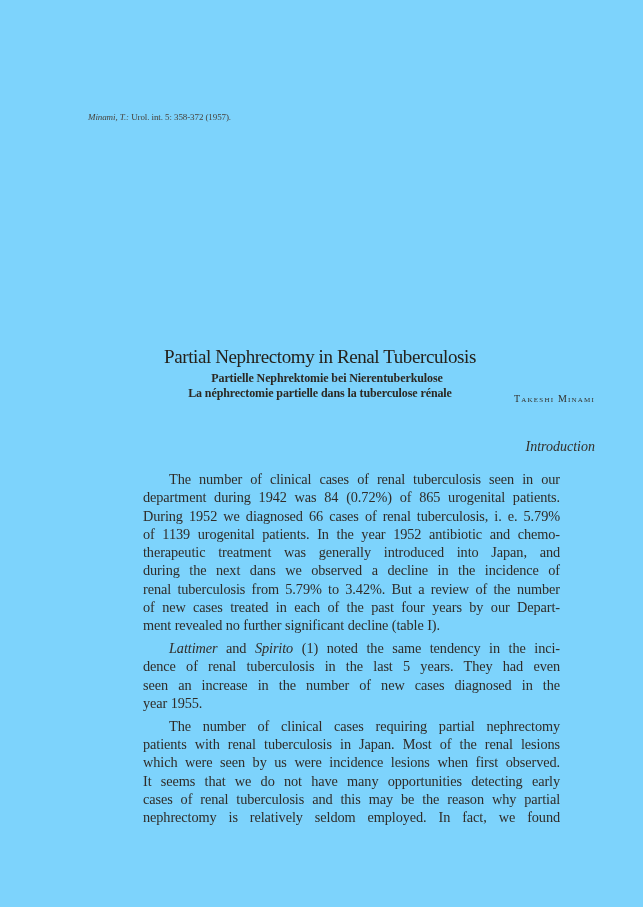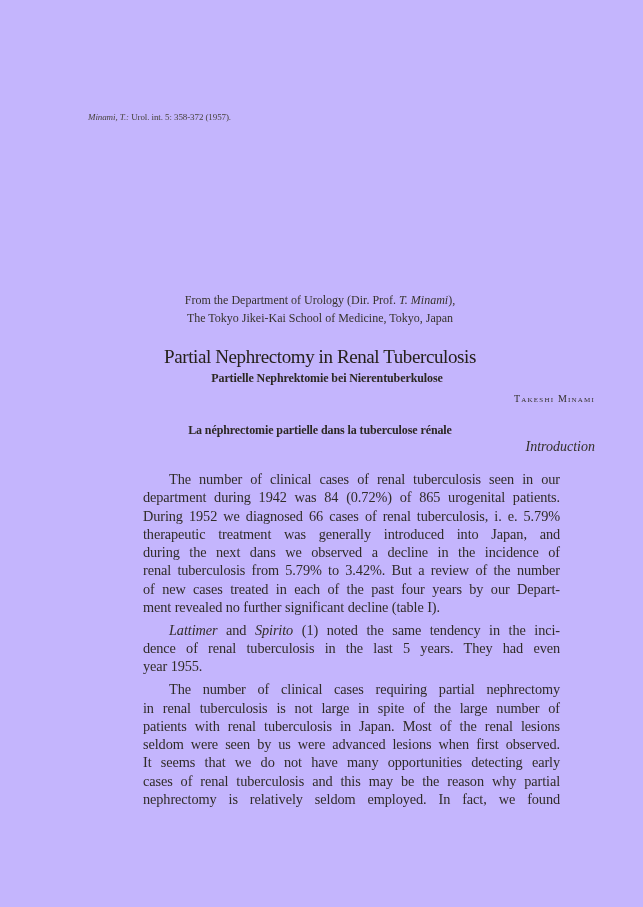--- a/index.html
+++ b/index.html
@@ -1,19 +1,19 @@
 <!DOCTYPE html>
 <html><head>
 <meta charset="utf-8">
 <style>
   html,body{margin:0;padding:0;background:#ffffff;}
   #page{
     position:relative;
     width:643px;height:907px;
-    background:#c4b5fd;
+    background:#7dd3fc;
     font-family:"Liberation Serif",serif;
     color:#2f2b27;
     overflow:hidden;
   }
   .citation{
     position:absolute;left:88px;top:112px;
     font-size:9px;letter-spacing:-0.1px;color:#47423b;
   }
   .affiliation{
     position:absolute;left:75px;top:292px;width:490px;
@@ -25,21 +25,21 @@
     letter-spacing:-0.4px;color:#25211b;
   }
   .subtitle-de{
     position:absolute;left:52px;top:371px;width:550px;
     text-align:center;font-size:12px;font-weight:bold;
     letter-spacing:-0.1px;color:#2c2822;
   }
   .subtitle-fr{
     position:absolute;left:45px;top:386px;width:550px;
     text-align:center;font-size:12px;font-weight:bold;
-    letter-spacing:-0.1px;color:#2c2822;margin-top:37px;
+    letter-spacing:-0.1px;color:#2c2822;
   }
   .author{
     position:absolute;left:45px;top:393px;width:550px;
     text-align:right;font-size:10px;font-variant:small-caps;
     letter-spacing:1.2px;color:#332f29;
   }
   .section-heading{
     position:absolute;left:45px;top:439px;width:550px;
     text-align:right;font-style:italic;font-size:14px;color:#332f29;
   }
@@ -55,55 +55,52 @@
   .line.endleft{text-align-last:left;-moz-text-align-last:left;}
   i{font-style:italic;}
 </style>
 </head>
 <body>
 
 <div id="page">
 
   <div class="citation"><i>Minami, T.:</i> Urol. int. 5: 358-372 (1957).</div>
 
-  <div class="affiliation">
-    <div>From the Department of Urology (Dir. Prof. <i>T. Minami</i>),</div>
-    <div>The Tokyo Jikei-Kai School of Medicine, Tokyo, Japan</div>
-  </div>
 
   <div class="title">Partial Nephrectomy in Renal Tuberculosis</div>
 
   <div class="subtitle-de">Partielle Nephrektomie bei Nierentuberkulose</div>
 
   <div class="subtitle-fr">La néphrectomie partielle dans la tuberculose rénale</div>
 
   <div class="author">Takeshi Minami</div>
 
   <div class="section-heading">Introduction</div>
 
   <div class="body-text">
       <div class="para">
         <div class="line first">The number of clinical cases of renal tuberculosis seen in our</div>
         <div class="line">department during 1942 was 84 (0.72%) of 865 urogenital patients.</div>
         <div class="line">During 1952 we diagnosed 66 cases of renal tuberculosis, i. e. 5.79%</div>
+        <div class="line">of 1139 urogenital patients. In the year 1952 antibiotic and chemo-</div>
         <div class="line">therapeutic treatment was generally introduced into Japan, and</div>
         <div class="line">during the next dans we observed a decline in the incidence of</div>
         <div class="line">renal tuberculosis from 5.79% to 3.42%. But a review of the number</div>
         <div class="line">of new cases treated in each of the past four years by our Depart-</div>
         <div class="line endleft">ment revealed no further significant decline (table I).</div>
       </div>
       <div class="para">
         <div class="line first"><i>Lattimer</i> and <i>Spirito</i> (1) noted the same tendency in the inci-</div>
         <div class="line">dence of renal tuberculosis in the last 5 years. They had even</div>
+        <div class="line">seen an increase in the number of new cases diagnosed in the</div>
         <div class="line endleft">year 1955.</div>
       </div>
       <div class="para">
         <div class="line first">The number of clinical cases requiring partial nephrectomy</div>
-        <div class="line">in renal tuberculosis is not large in spite of the large number of</div>
         <div class="line">patients with renal tuberculosis in Japan. Most of the renal lesions</div>
-        <div class="line">seldom were seen by us were advanced lesions when first observed.</div>
+        <div class="line">which were seen by us were incidence lesions when first observed.</div>
         <div class="line">It seems that we do not have many opportunities detecting early</div>
         <div class="line">cases of renal tuberculosis and this may be the reason why partial</div>
         <div class="line">nephrectomy is relatively seldom employed. In fact, we found</div>
       </div>
     </div>
 
 </div>
 
 </body></html>

